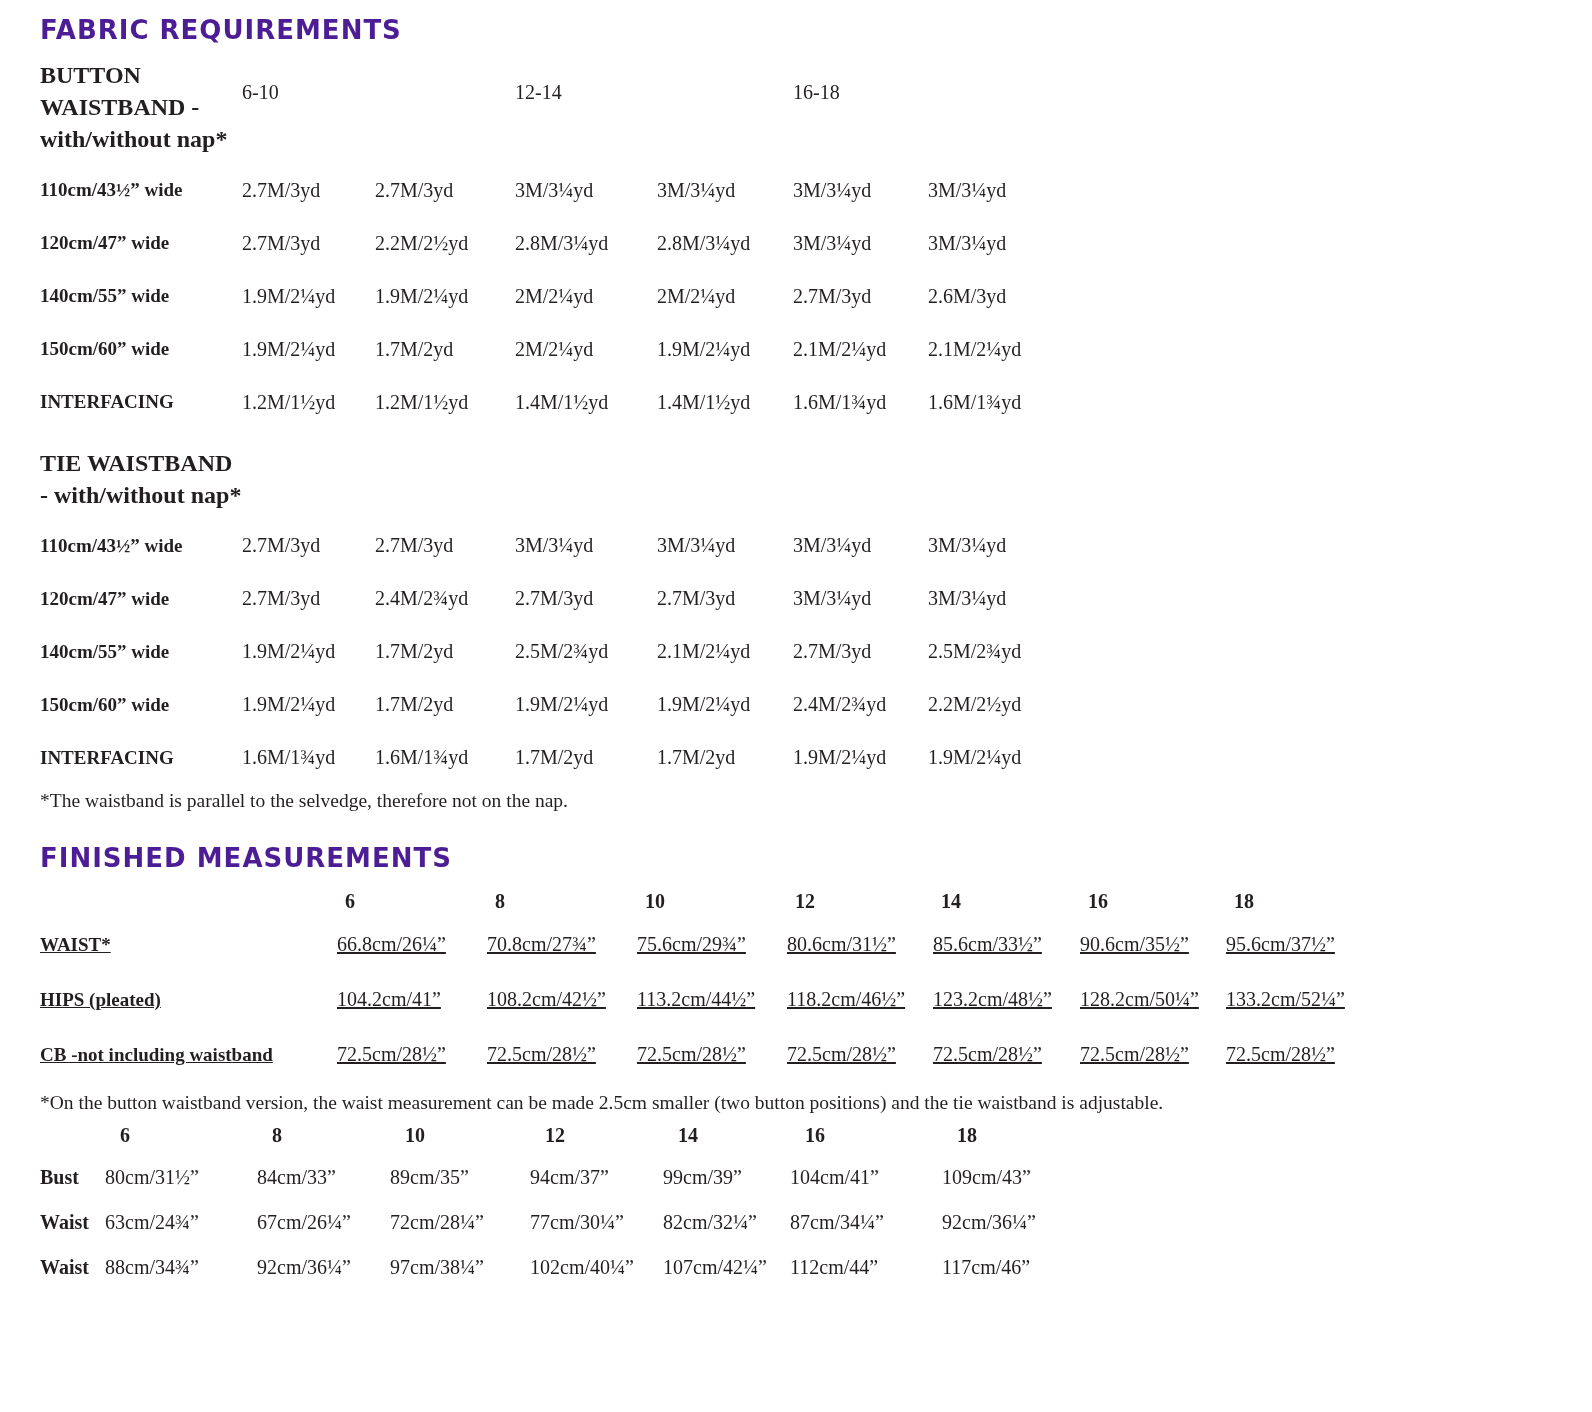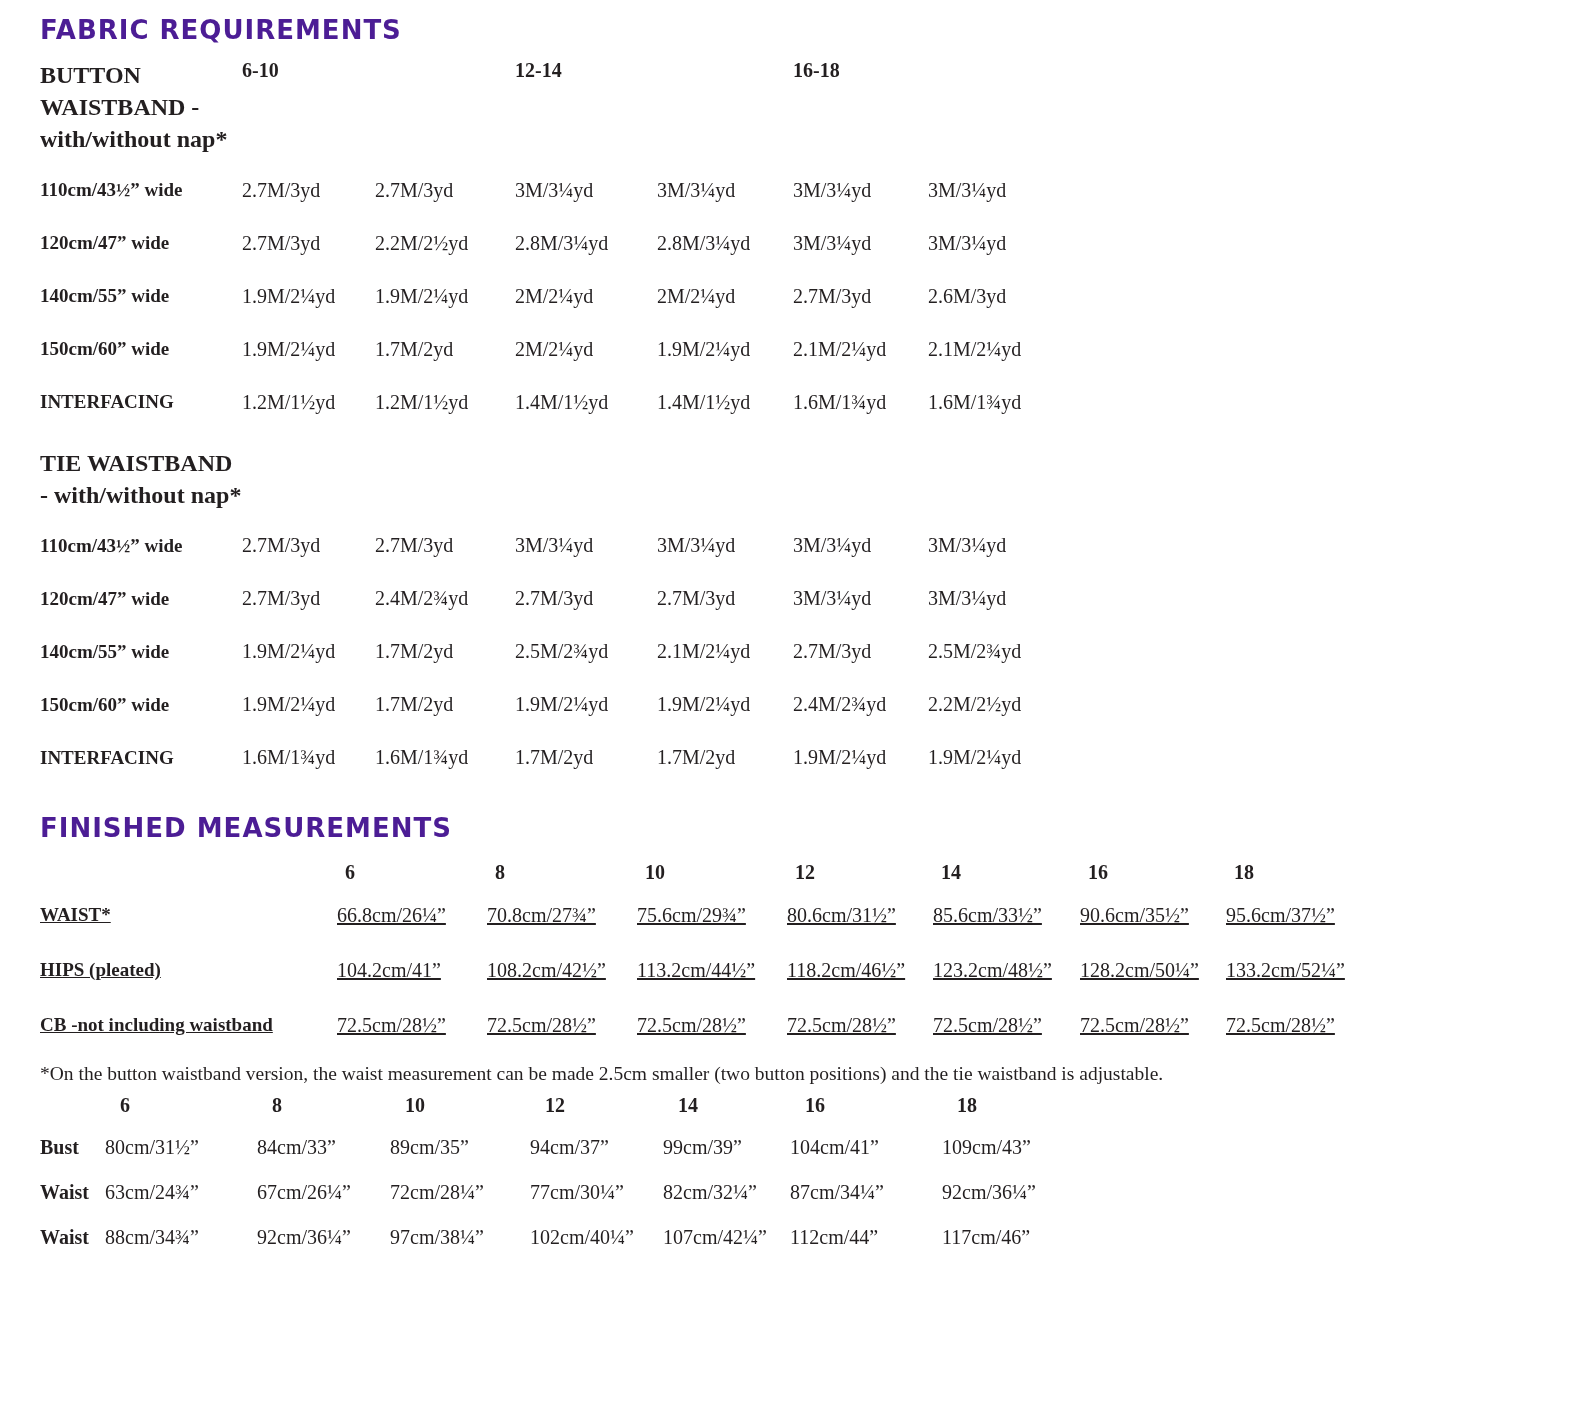--- a/index.html
+++ b/index.html
@@ -27,21 +27,21 @@
     display: grid;
     grid-template-columns: 202px 133px 140px 142px 136px 135px 140px;
   }
   .fr-header { margin-top: 12px; }
   .section-label div,
   .tie-label div {
     font-weight: bold;
     font-size: 24px;
     line-height: 1.35;
   }
-  .size-group { font-weight: bold; font-size: 20px; }
+  .size-group { font-weight: normal; font-size: 20px; margin-top: 22px; }
   .gc2 { grid-column: 2; }
   .gc4 { grid-column: 4; }
   .gc6 { grid-column: 6; }
 
   .fr-rows { margin-top: 8px; }
   .fr-row { height: 53px; align-items: center; }
   .tie-label { margin-top: 18px; }
 
   .cell { font-size: 20px; white-space: nowrap; }
   .row-label { font-weight: bold; font-size: 19px; }
@@ -185,20 +185,21 @@
           <div class="cell row-label">INTERFACING</div>
           <div class="cell value">1.6M/1¾yd</div>
           <div class="cell value">1.6M/1¾yd</div>
           <div class="cell value">1.7M/2yd</div>
           <div class="cell value">1.7M/2yd</div>
           <div class="cell value">1.9M/2¼yd</div>
           <div class="cell value">1.9M/2¼yd</div>
         </div>
       </div>
 
+    <p class="footnote">*The waistband is parallel to the selvedge, therefore not on the nap.</p>
   </section>
 
   <section>
     <h1 class="section-title fm-title">FINISHED MEASUREMENTS</h1>
 
     <div class="fm-grid fm-header">
       <div></div>
     <div class="cell size-h">6</div>
         <div class="cell size-h">8</div>
         <div class="cell size-h">10</div>

